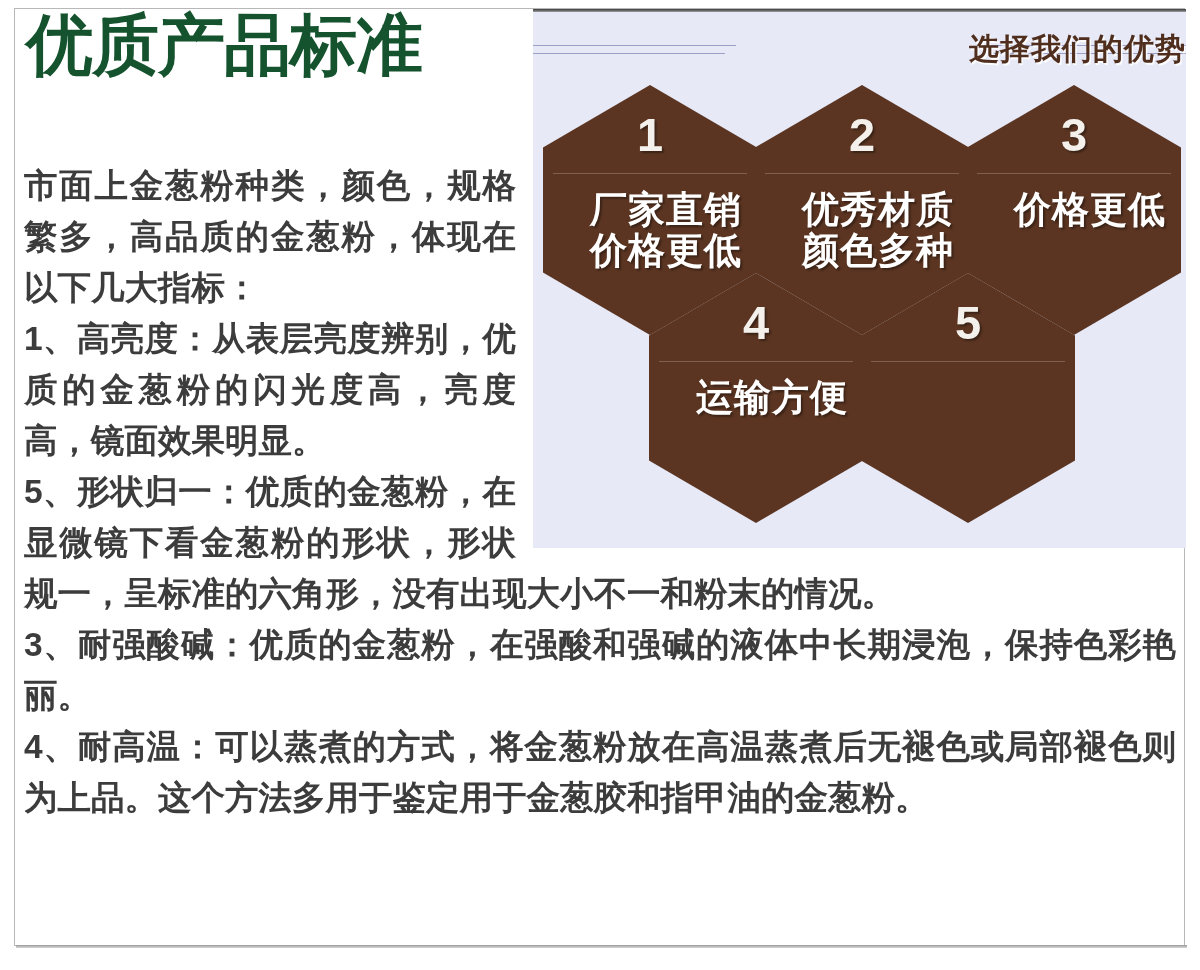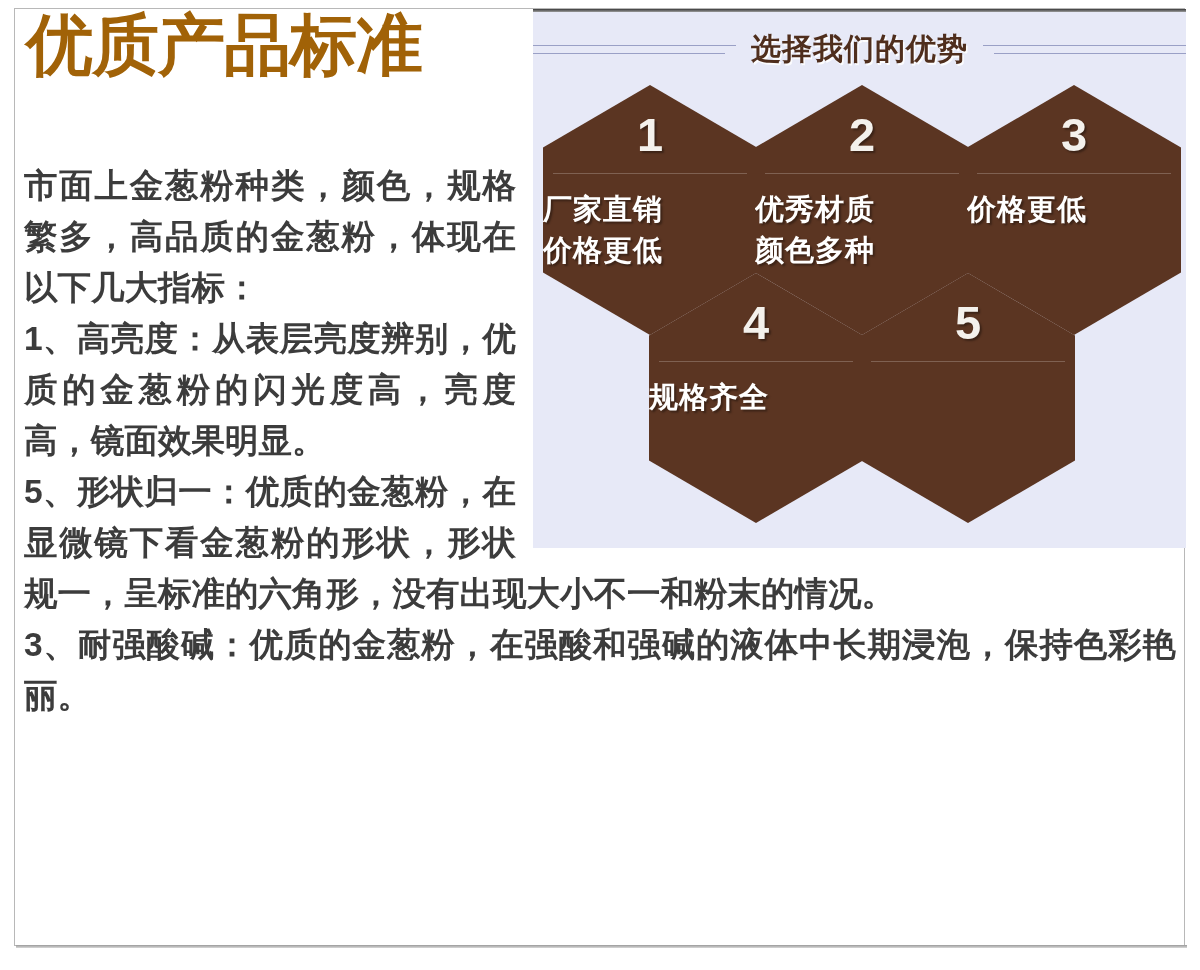--- a/index.html
+++ b/index.html
@@ -40,21 +40,21 @@
   }
 
   
   #title {
     position: absolute;
     left: 26px;
     top: 10px;
     width: 500px;
     font-size: 67px;
     font-weight: bold;
-    color: #a16207;
+    color: #14532d;
     letter-spacing: -1px;
     line-height: 1.05;
     white-space: nowrap;
   }
 
   #body-text {
     position: absolute;
     left: 24px;
     top: 160px;
     width: 1152px;
@@ -94,21 +94,21 @@
     left: 0;
     top: 20px;
     width: 653px;
     height: 46px;
   }
   .panel-title {
     position: absolute;
     left: 0;
     top: 0;
     width: 653px;
-    text-align: center;
+    text-align: right;
     font-size: 30px;
     font-weight: bold;
     color: #4f2e1d;
     letter-spacing: 1px;
     text-shadow: 1.5px 1.5px 0 rgba(255,255,255,0.85);
     z-index: 3;
   }
   .rule {
     position: absolute;
     height: 1px;
@@ -144,25 +144,25 @@
   .hex .divider {
     position: absolute;
     left: 10px;
     top: 88px;
     width: calc(100% - 20px);
     height: 1px;
     background: rgba(255,255,255,0.22);
   }
   .hex .lines {
     position: absolute;
-    left: 0;
+    left: 16px;
     top: 104px;
     width: 100%;
-    text-align: left;
-    font-size: 29px;
+    text-align: center;
+    font-size: 37px;
     font-weight: bold;
     color: #ffffff;
     line-height: 41px;
     letter-spacing: 1px;
     text-shadow: 2px 2px 2px rgba(0,0,0,0.35);
   }
 
   
   #hex1 { left: 10px;  top: 76px; }
   #hex2 { left: 222px; top: 76px; }
@@ -179,20 +179,21 @@
   <div id="frame-shadow"></div>
 
   <div id="title">优质产品标准</div>
 
   <div id="body-text">
       <div style="float: right; width: 660px; height: 400px;"></div>
     <p>市面上金葱粉种类，颜色，规格繁多，高品质的金葱粉，体现在以下几大指标：</p>
     <p>1、高亮度：从表层亮度辨别，优质的金葱粉的闪光度高，亮度高，镜面效果明显。</p>
     <p>5、形状归一：优质的金葱粉，在显微镜下看金葱粉的形状，形状规一，呈标准的六角形，没有出现大小不一和粉末的情况。</p>
     <p>3、耐强酸碱：优质的金葱粉，在强酸和强碱的液体中长期浸泡，保持色彩艳丽。</p>
+    <p>4、耐高温：可以蒸煮的方式，将金葱粉放在高温蒸煮后无褪色或局部褪色则为上品。这个方法多用于鉴定用于金葱胶和指甲油的金葱粉。</p>
   </div>
 
   <div id="right-panel">
     <div id="right-panel-topline"></div>
 
     <div class="panel-head">
       <div class="rule l1"></div>
       <div class="rule l2"></div>
       <div class="rule r1"></div>
       <div class="rule r2"></div>
@@ -222,21 +223,21 @@
       <div class="divider"></div>
       <div class="lines">
         <div>价格更低</div>
       </div>
     </div>
 
     <div class="hex" id="hex4">
       <div class="num">4</div>
       <div class="divider"></div>
       <div class="lines">
-        <div>规格齐全</div>
+        <div>运输方便</div>
       </div>
     </div>
 
     <div class="hex" id="hex5">
       <div class="num">5</div>
       <div class="divider"></div>
     </div>
 
   </div>
 </div>

